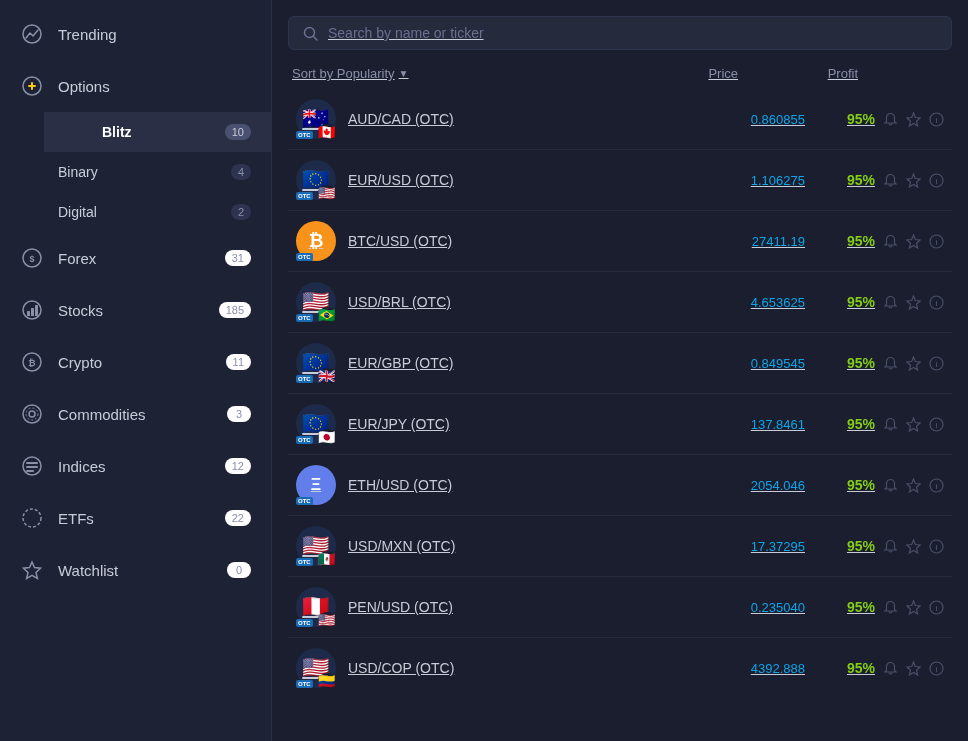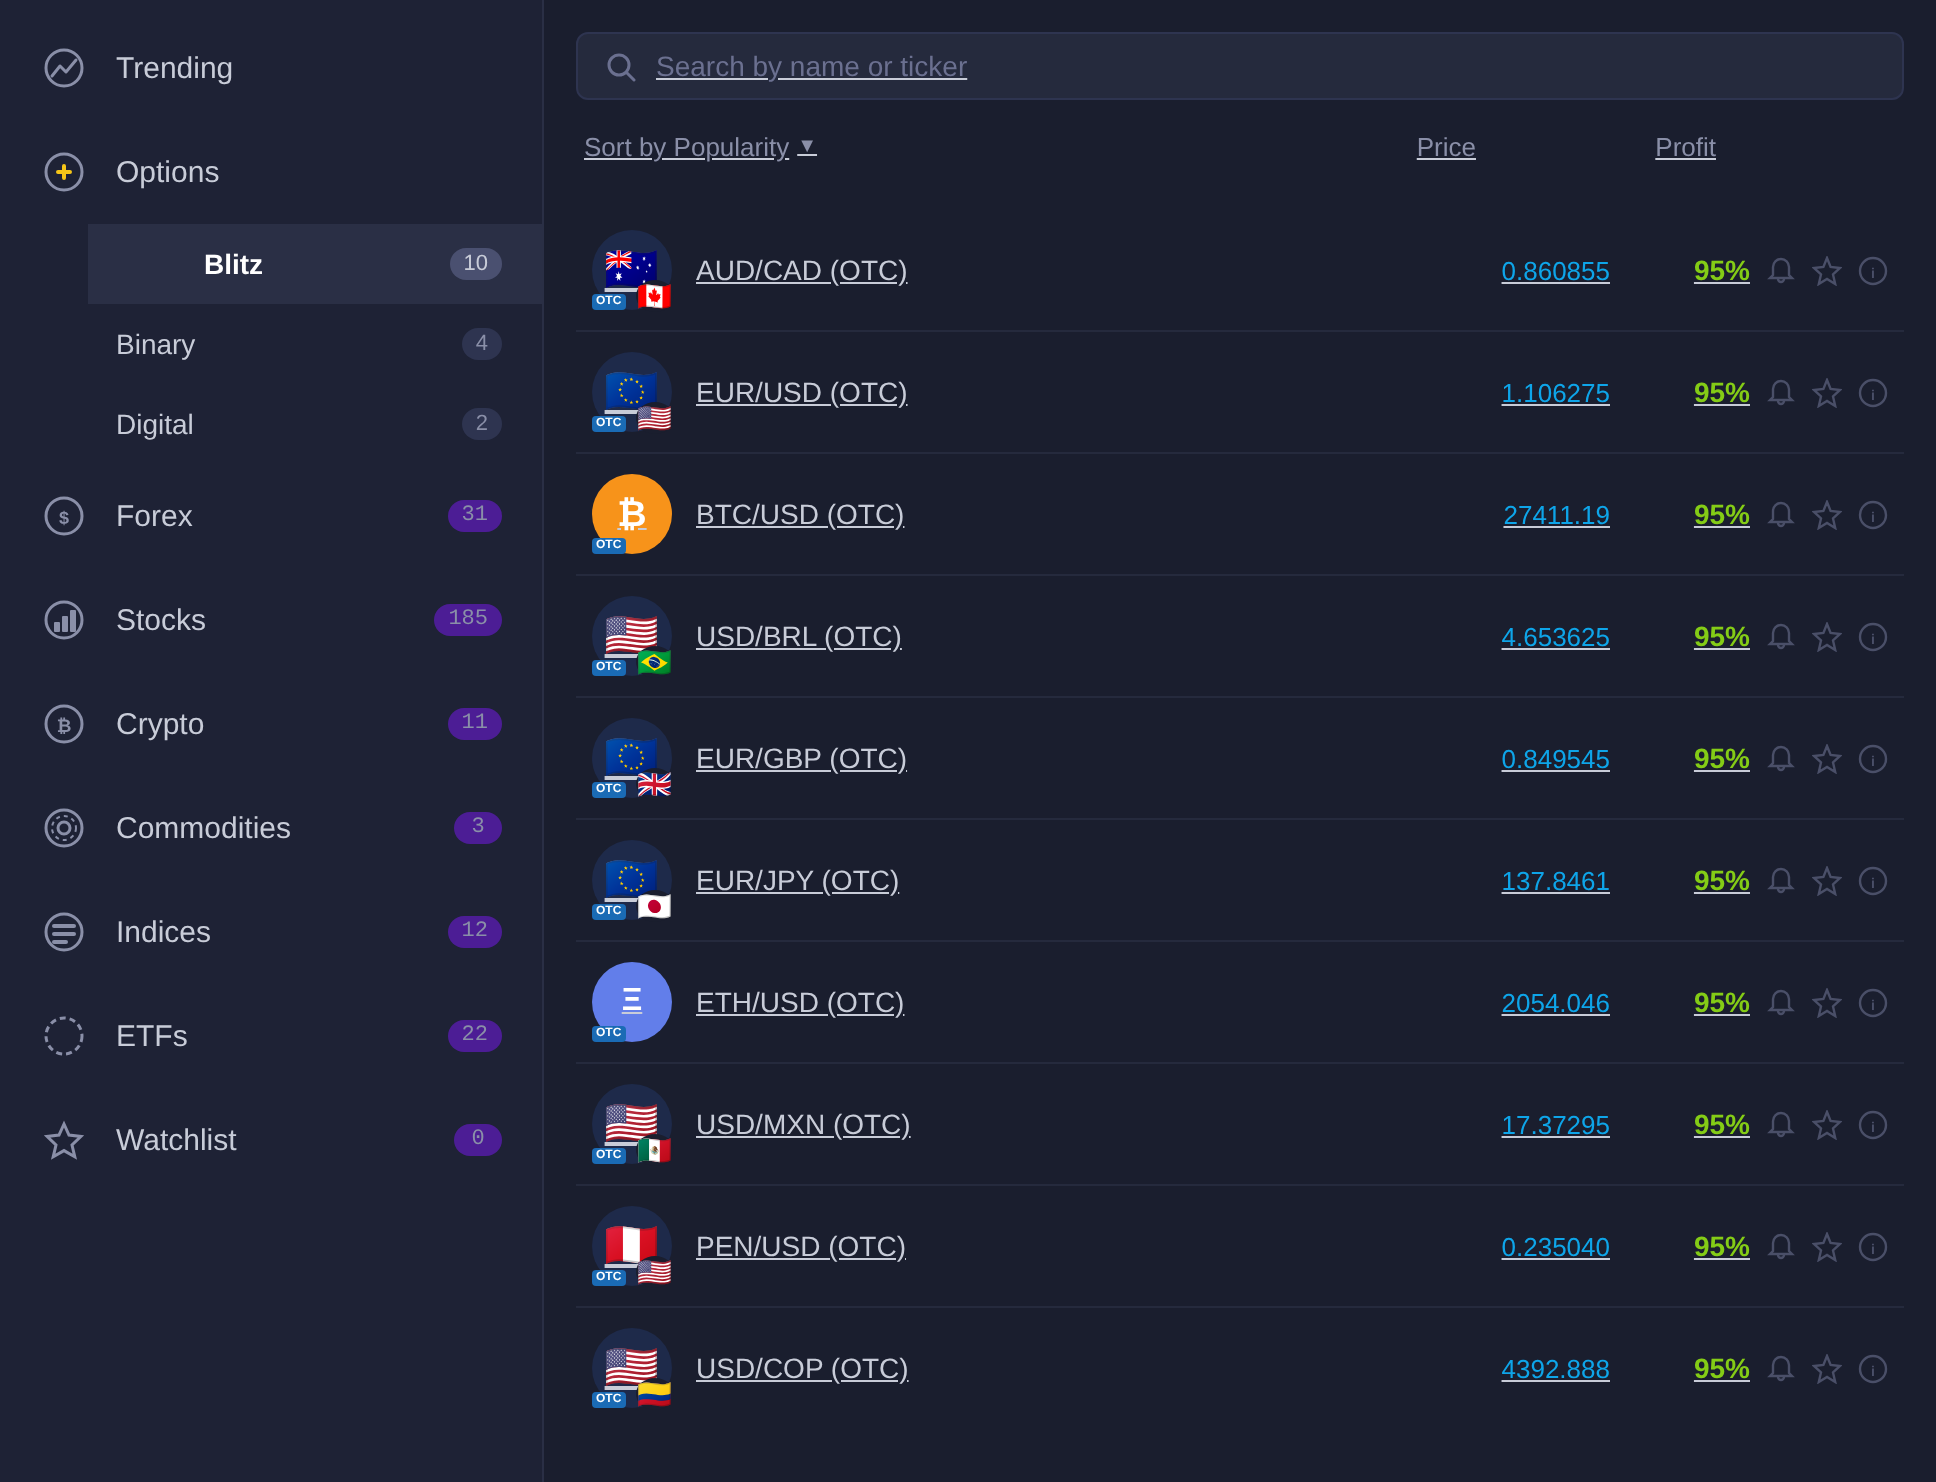--- a/index.html
+++ b/index.html
@@ -44,28 +44,27 @@
       justify-content: center;
       flex-shrink: 0;
     }
     .nav-item .nav-label {
       font-size: 15px;
       font-weight: 500;
       color: #c8ccd8;
       flex: 1;
     }
     .nav-item .nav-badge {
-      background: #4c1d95;
+      background: #ffffff;
       color: #8a8fa8;
       font-size: 11px;
       padding: 2px 7px;
       border-radius: 10px;
       min-width: 24px;
       text-align: center;
-      font-family: Liberation Mono, monospace;
     }
 
     
     .sub-item {
       display: flex;
       align-items: center;
       padding: 12px 20px 12px 58px;
       cursor: pointer;
       transition: background 0.15s;
     }
@@ -122,21 +121,21 @@
       color: #8a8fa8;
       font-size: 14px;
       width: 100%;
     }
     .search-bar input::placeholder { color: #6b7090; }
 
     
     .sort-bar {
       display: flex;
       align-items: center;
-      margin-bottom: 24px;
+      margin-bottom: 8px;
       padding: 0 4px;
       justify-content: center;
     }
     .sort-label {
       font-size: 13px;
       color: #8a8fa8;
       display: flex;
       align-items: center;
       gap: 4px;
       cursor: pointer;

